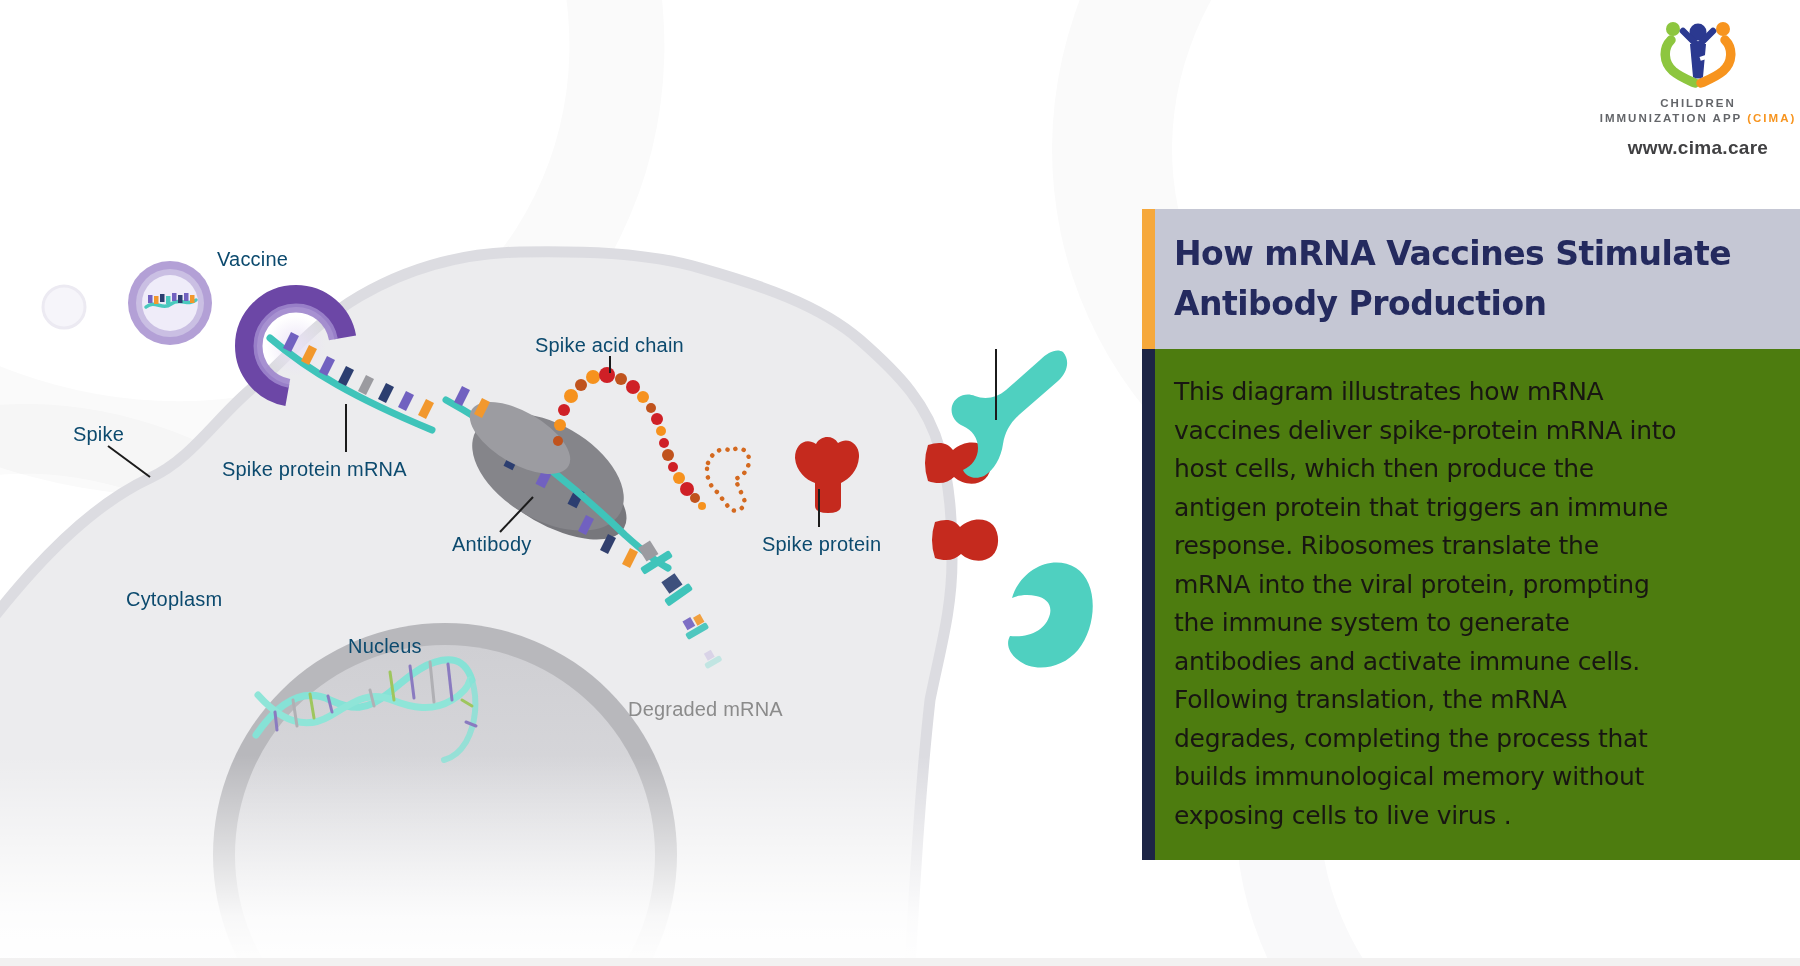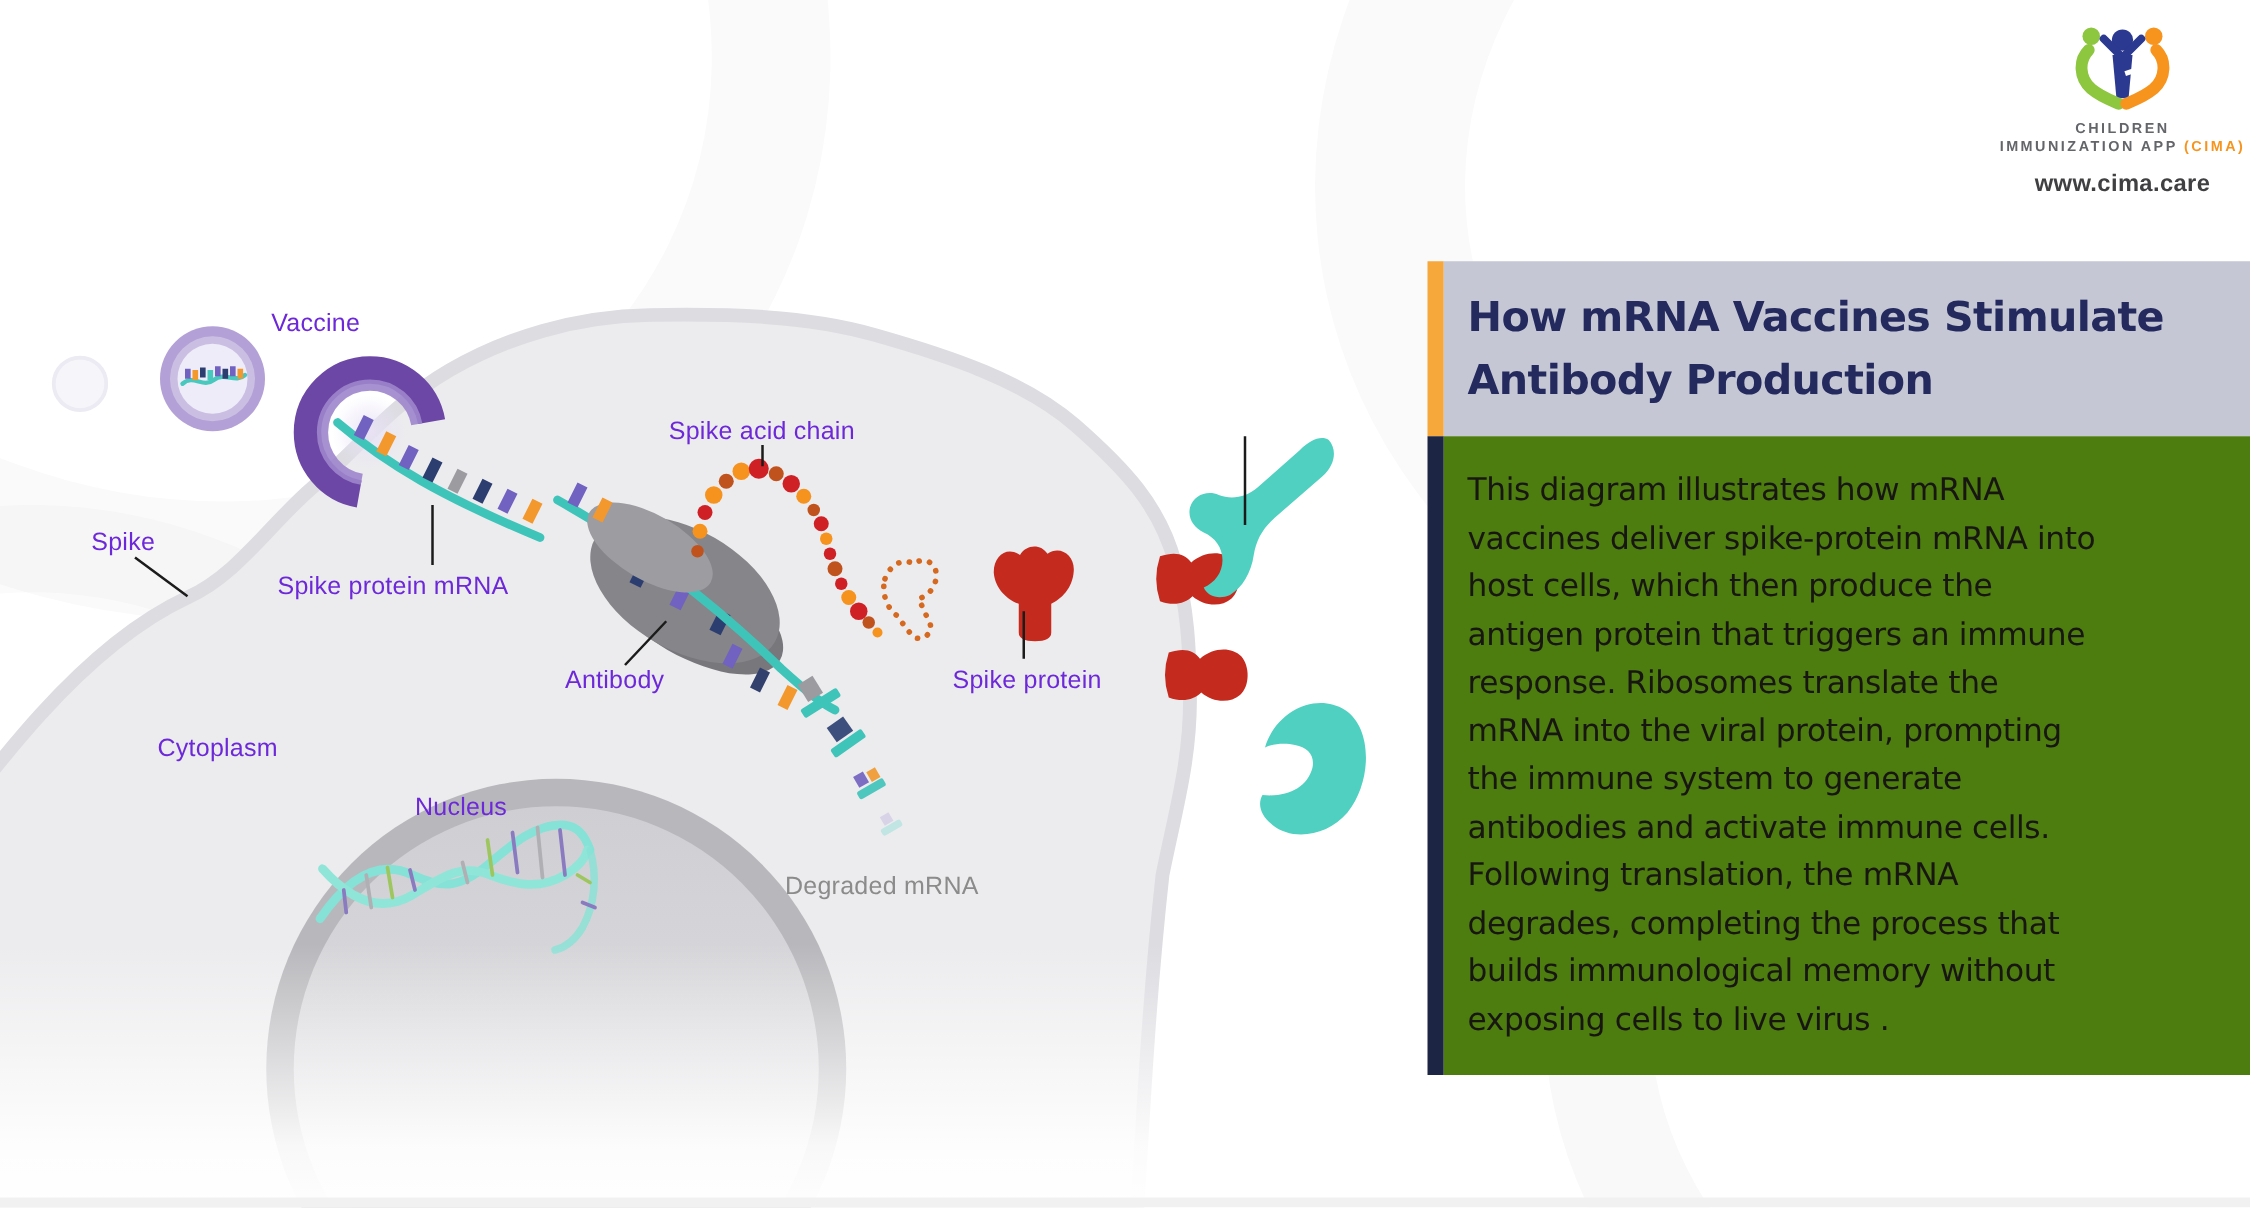--- a/index.html
+++ b/index.html
@@ -16,21 +16,21 @@
   .swirl.s2 { left:1050px; top:-320px; width:1000px; height:900px; border:120px solid rgba(40,40,60,0.025); transform:rotate(-12deg); }
   .swirl.s3 { left:1230px; top:480px; width:950px; height:760px; border:85px solid rgba(40,40,60,0.028); transform:rotate(15deg); }
   .swirl.s4 { left:-300px; top:420px; width:760px; height:640px; border:70px solid rgba(40,40,60,0.02); transform:rotate(30deg); }
   .bottom-strip { position:absolute; left:0; bottom:0; width:100%; height:8px; background:#f2f1f1; }
 
   
   svg.diagram { position:absolute; left:0; top:0; width:1800px; height:966px; }
 
   
   .dlabel {
-    position:absolute; font-size:20px; line-height:21px; color:#6d28d9;
+    position:absolute; font-size:20px; line-height:21px; color:#0c4a6e;
     font-weight:500; letter-spacing:0.2px; white-space:pre-line;
   }
   .dlabel.center { text-align:center; }
   .dlabel.gray { color:#8b8b8b; font-weight:400; }
 
   
   .panel { position:absolute; left:1142px; top:209px; width:719px; }
   .prow { display:flex; width:100%; }
   .prow .bar { width:13px; flex:0 0 13px; }
   .prow .content { flex:1; overflow:hidden; }
@@ -263,21 +263,21 @@
     <rect x="-10" y="755" width="1160" height="215" fill="url(#fadeBottom)"></rect>
   </svg>
 
   <div class="dlabel" style="left:217px; top:249px;">Vaccine</div>
   <div class="dlabel" style="left:73px; top:424px;">Spike</div>
   <div class="dlabel" style="left:222px; top:459px;">Spike protein mRNA</div>
   <div class="dlabel" style="left:452px; top:534px;">Antibody</div>
   <div class="dlabel" style="left:535px; top:335px;">Spike acid chain</div>
   <div class="dlabel" style="left:762px; top:534px;">Spike protein</div>
   <div class="dlabel" style="left:126px; top:589px;">Cytoplasm</div>
-  <div class="dlabel" style="left:332px; top:636px;">Nucleus</div>
+  <div class="dlabel" style="left:348px; top:636px;">Nucleus</div>
   <div class="dlabel gray" style="left:628px; top:699px;">Degraded mRNA</div>
 
   <div class="panel">
     <div class="prow title-row">
       <div class="bar"></div>
       <div class="content">
         <h1 class="panel-title">How mRNA Vaccines Stimulate
 Antibody Production</h1>
       </div>
     </div>

